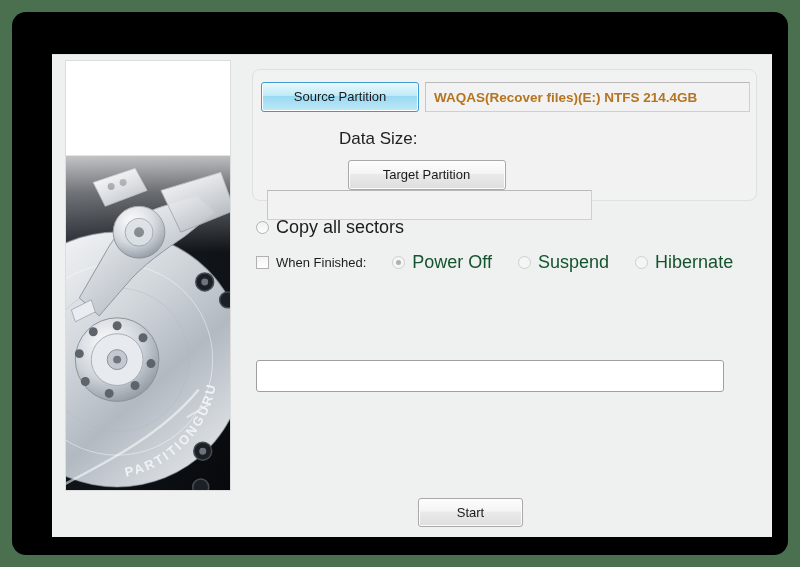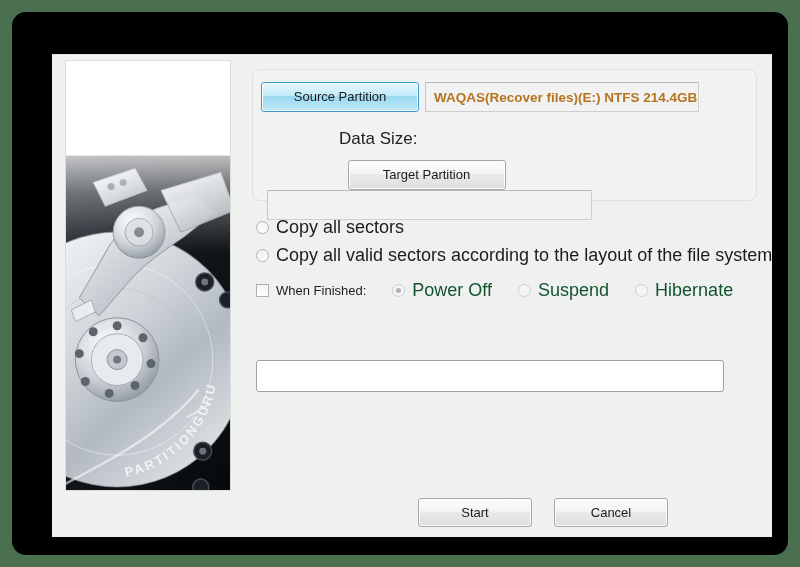--- a/index.html
+++ b/index.html
@@ -121,21 +121,21 @@
     box-sizing: border-box;
     background: #f2f2f2;
     border: 1px solid #cfcfcf;
     border-top-color: #b9b9b9;
     border-left-color: #c6c6c6;
     margin-left: 6px;
     display: flex;
     align-items: center;
     padding: 0 8px;
   }
-  .field-source { width: 274px; }
+  .field-source { width: 325px; }
   .field-target { width: 325px; }
 
   .partition-text {
     font-family: "Liberation Sans", sans-serif;
     font-size: 13.5px;
     font-weight: bold;
     color: #b5741f;
     white-space: nowrap;
   }
 
@@ -237,21 +237,21 @@
     background: #ffffff;
     border: 1px solid #a0a0a0;
     border-radius: 3px;
     box-sizing: border-box;
     box-shadow: inset 0 0 0 1px #ffffff;
   }
 
   
   .btn-bottom {
     position: absolute;
-    width: 114px;
+    width: 105px;
     height: 29px;
     line-height: 27px;
     top: 443px;
   }
   .btn-start  { left: 176px; }
   .btn-cancel { left: 312px; }
 </style>
 </head>
 <body>
 
@@ -375,24 +375,20 @@
         </div>
       </div>
 
       <div class="options">
 
         <div class="opt-row">
           <span class="radio"></span>
           <span class="opt-label">Copy all sectors</span>
         </div>
 
-        <div class="opt-row">
-          <span class="radio"></span>
-          <span class="opt-label">Copy all valid sectors according to the layout of the file system</span>
-        </div>
 
 
         <div class="finish-row">
           <span class="checkbox"></span>
           <span class="finish-label">When Finished:</span>
 
           <span class="sub-opt">
             <span class="radio disabled checked"></span>
             <span class="opt-label">Power Off</span>
           </span>
@@ -407,17 +403,16 @@
             <span class="opt-label">Hibernate</span>
           </span>
         </div>
       </div>
 
       <div class="progress">
         <span></span>
       </div>
 
       <button class="btn btn-bottom btn-start">Start</button>
-      <button class="btn btn-bottom btn-cancel">Cancel</button>
 
     </div>
   </div>
 </div>
 
 </body></html>

